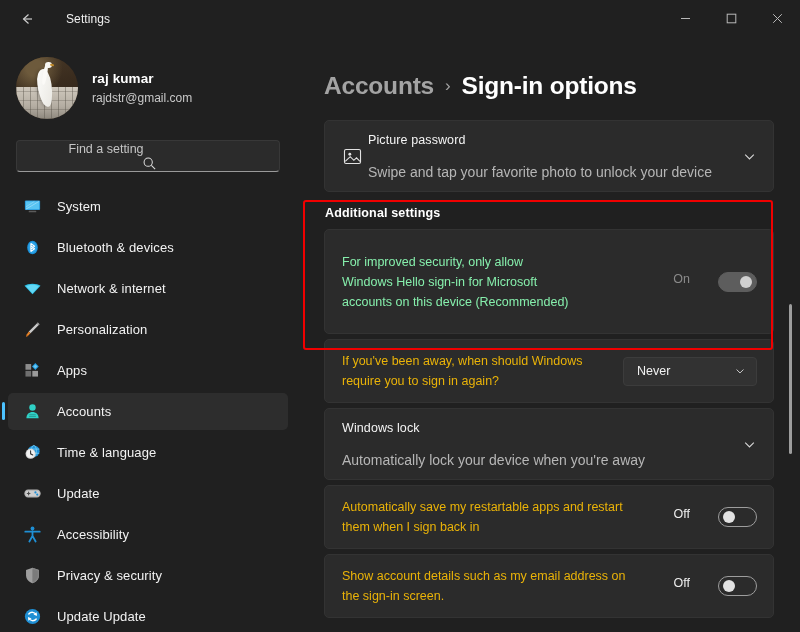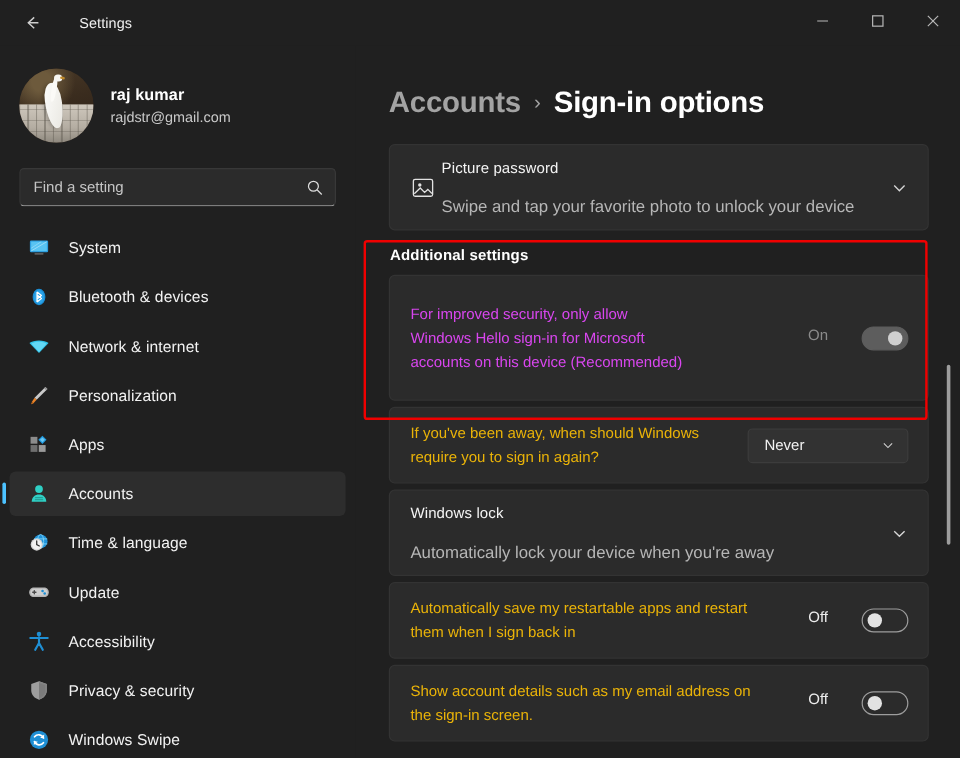--- a/index.html
+++ b/index.html
@@ -116,20 +116,21 @@
 
   .searchwrap { padding: 16px 16px 0 16px; }
   .searchbox {
     height: 32px;
     background: #2b2b2b;
     border: 1px solid #383838;
     border-bottom: 1px solid #9a9a9a;
     border-radius: 4px;
     display: flex; align-items: center;
     padding: 0 9px 0 11px;
+    flex-direction: column;
   }
   .searchbox input {
     flex: 1 1 auto;
     background: transparent; border: 0; outline: 0;
     font-family: inherit; font-size: 12.5px;
     color: #e6e6e6;
   }
   .searchbox input::placeholder { color: #c5c5c5; }
   .search-icon { color: #dcdcdc; flex: 0 0 auto; display:flex; }
 
@@ -204,21 +205,21 @@
   }
   .card-body-2line { font-size: 12.5px; color:#eab308; line-height: 20px; max-width: 300px; }
   .chev { color:#d6d6d6; flex:0 0 auto; margin-left: 10px; display:flex; }
 
   .sec-head {
     font-size: 12.5px; font-weight: bold; color: #ffffff;
     margin: 14px 0 9px 1px; letter-spacing: .15px;
   }
 
   
-  .card.disabled .card-body-2line { color: #d946ef; }
+  .card.disabled .card-body-2line { color: #86efac; }
   .card.disabled .toggle-label { color: #8a8a8a; }
 
   .right-ctl { display:flex; margin-left: 28px; flex:0 0 auto;gap:16px; }
   .toggle-label { font-size: 12.5px; color: #ededed; margin-right: 12px; }
 
   .toggle {
     width: 39px; height: 20px;
     border-radius: 10px;
     position: relative;
     border: 1px solid #9d9d9d;
@@ -471,21 +472,21 @@
         <div class="navitem">
           <span class="nav-ico">
             <svg width="19" height="19" viewBox="0 0 20 20">
               <circle cx="10" cy="10" r="8" fill="#1f8fd4"></circle>
               <path d="M14 8.4 A4.6 4.6 0 0 0 6.1 7.4" stroke="#ffffff" stroke-width="1.5" fill="none" stroke-linecap="round"></path>
               <path d="M6 11.6 A4.6 4.6 0 0 0 13.9 12.6" stroke="#ffffff" stroke-width="1.5" fill="none" stroke-linecap="round"></path>
               <path d="M14.6 5.4 L14.3 8.9 L11 8.2 Z" fill="#ffffff"></path>
               <path d="M5.4 14.6 L5.7 11.1 L9 11.8 Z" fill="#ffffff"></path>
             </svg>
           </span>
-          <span class="nav-label">Windows Swipe</span>
+          <span class="nav-label">Update Update</span>
         </div>
 
       </div>
     </div>
 
     <div class="content">
       <div class="content-inner">
 
         <div class="breadcrumb">
           <span class="bc-parent">Accounts</span>

